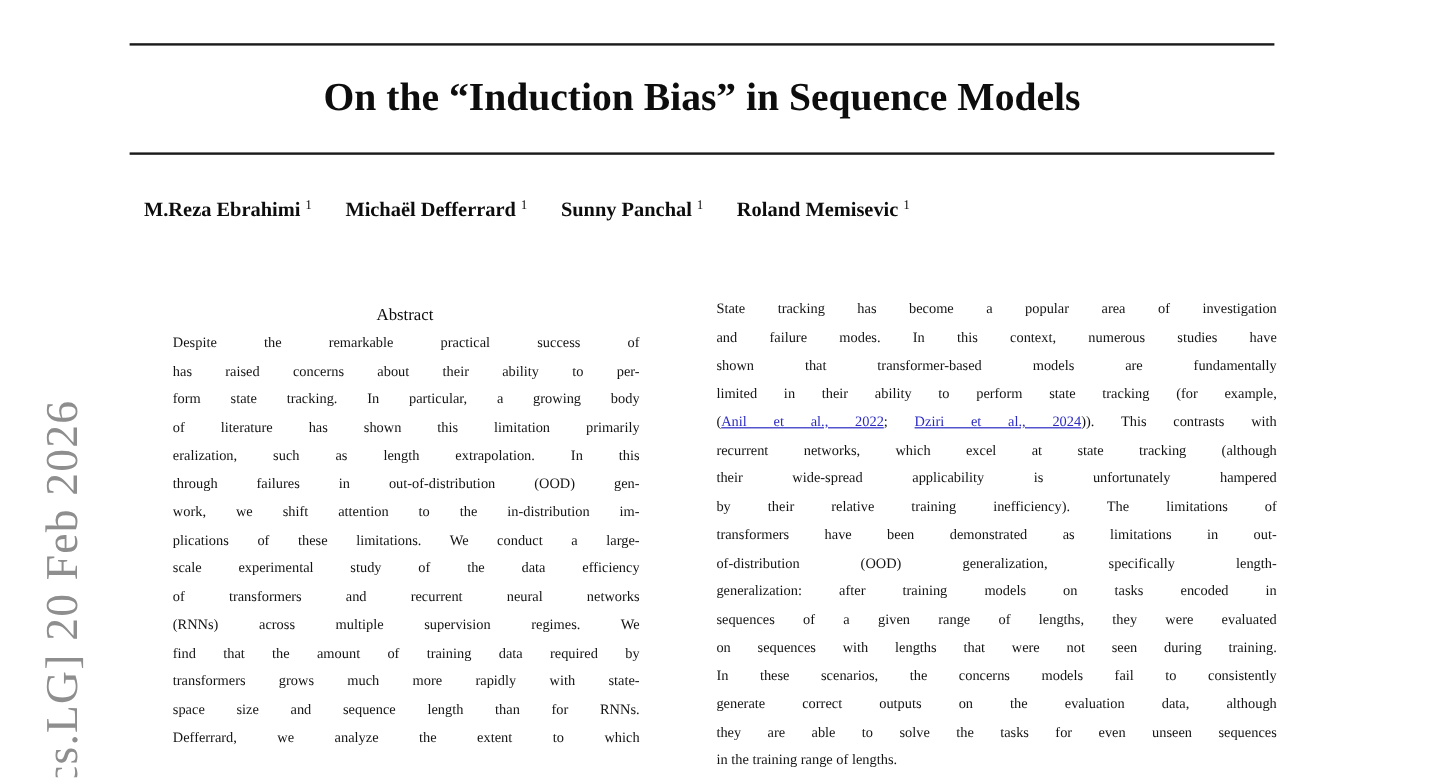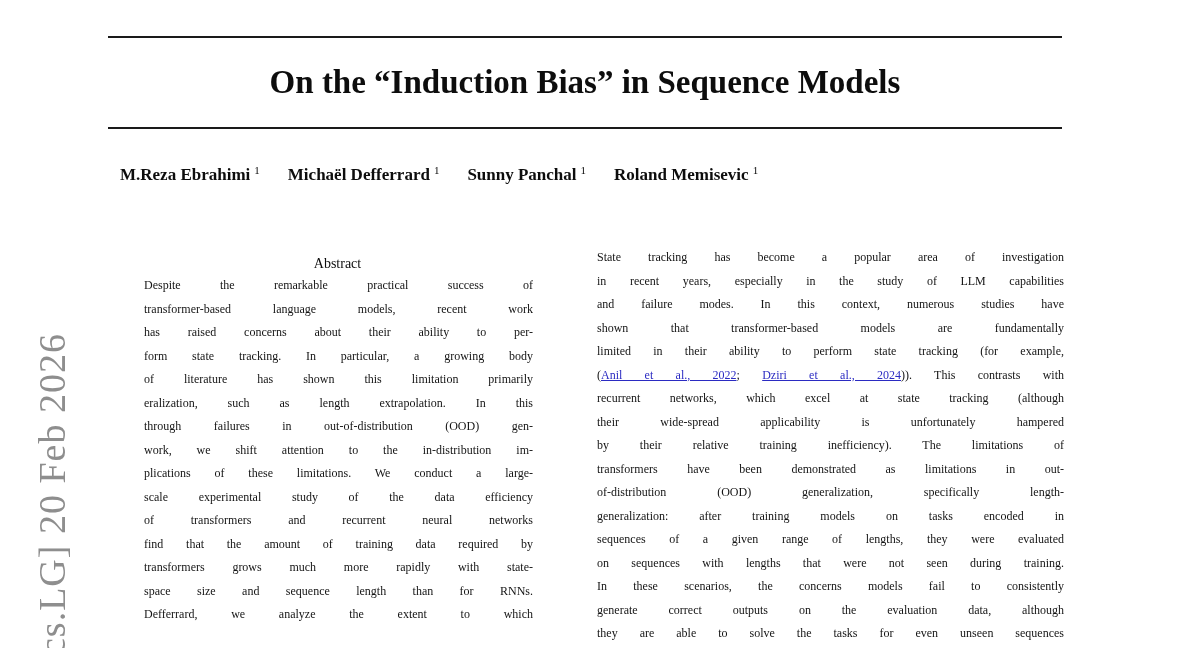--- a/index.html
+++ b/index.html
@@ -128,39 +128,38 @@
     <span class="author"><span>M.Reza Ebrahimi</span><span class="mark">1</span></span>
     <span class="author"><span>Michaël Defferrard</span><span class="mark">1</span></span>
     <span class="author"><span>Sunny Panchal</span><span class="mark">1</span></span>
     <span class="author"><span>Roland Memisevic</span><span class="mark">1</span></span>
   </div>
 
   <h2 class="abs-heading">Abstract</h2>
 
   <div class="abs-lines" id="abs-lines">
       <div class="ln"><span>Despite the remarkable practical success of</span></div>
-      <div class="ln"><span>transformer-based language models, recent work</span></div>
       <div class="ln"><span>has raised concerns about their ability to per-</span></div>
       <div class="ln"><span>form state tracking. In particular, a growing body</span></div>
       <div class="ln"><span>of literature has shown this limitation primarily</span></div>
       <div class="ln"><span>eralization, such as length extrapolation. In this</span></div>
       <div class="ln"><span>through failures in out-of-distribution (OOD) gen-</span></div>
       <div class="ln"><span>work, we shift attention to the in-distribution im-</span></div>
       <div class="ln"><span>plications of these limitations. We conduct a large-</span></div>
       <div class="ln"><span>scale experimental study of the data efficiency</span></div>
       <div class="ln"><span>of transformers and recurrent neural networks</span></div>
+      <div class="ln"><span>(RNNs) across multiple supervision regimes. We</span></div>
       <div class="ln"><span>find that the amount of training data required by</span></div>
       <div class="ln"><span>transformers grows much more rapidly with state-</span></div>
       <div class="ln"><span>space size and sequence length than for RNNs.</span></div>
       <div class="ln"><span>Defferrard, we analyze the extent to which</span></div>
     </div>
 
   <div class="intro-lines" id="intro-lines">
       <div class="ln"><span>State tracking has become a popular area of investigation</span></div>
-      <div class="ln"><span>in recent years, especially in the study of LLM capabilities</span></div>
       <div class="ln"><span>and failure modes. In this context, numerous studies have</span></div>
       <div class="ln"><span>shown that transformer-based models are fundamentally</span></div>
       <div class="ln"><span>limited in their ability to perform state tracking (for example,</span></div>
       <div class="ln"><span>(</span><span class="cite">Anil et al., 2022</span><span>; </span><span class="cite">Dziri et al., 2024</span><span>)). This contrasts with</span></div>
       <div class="ln"><span>recurrent networks, which excel at state tracking (although</span></div>
       <div class="ln"><span>their wide-spread applicability is unfortunately hampered</span></div>
       <div class="ln"><span>by their relative training inefficiency). The limitations of</span></div>
       <div class="ln"><span>transformers have been demonstrated as limitations in out-</span></div>
       <div class="ln"><span>of-distribution (OOD) generalization, specifically length-</span></div>
       <div class="ln"><span>generalization: after training models on tasks encoded in</span></div>

